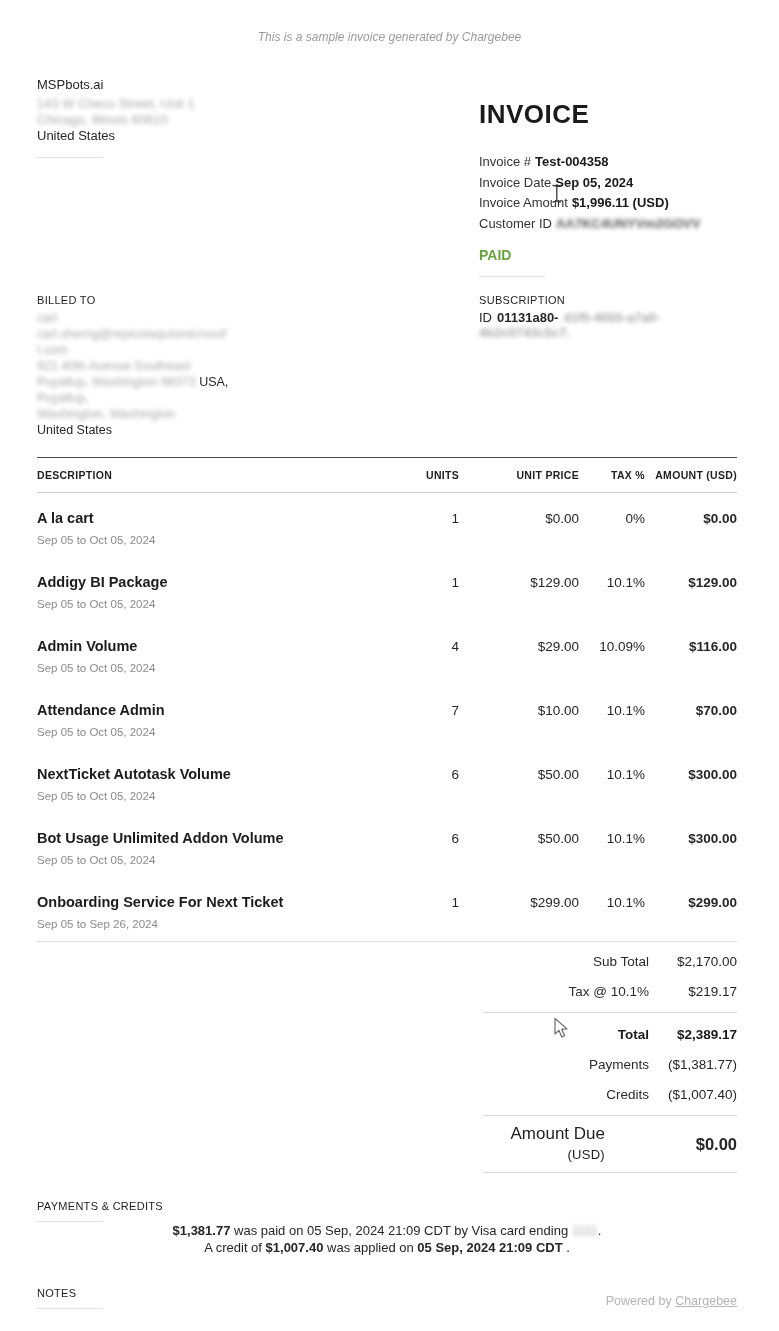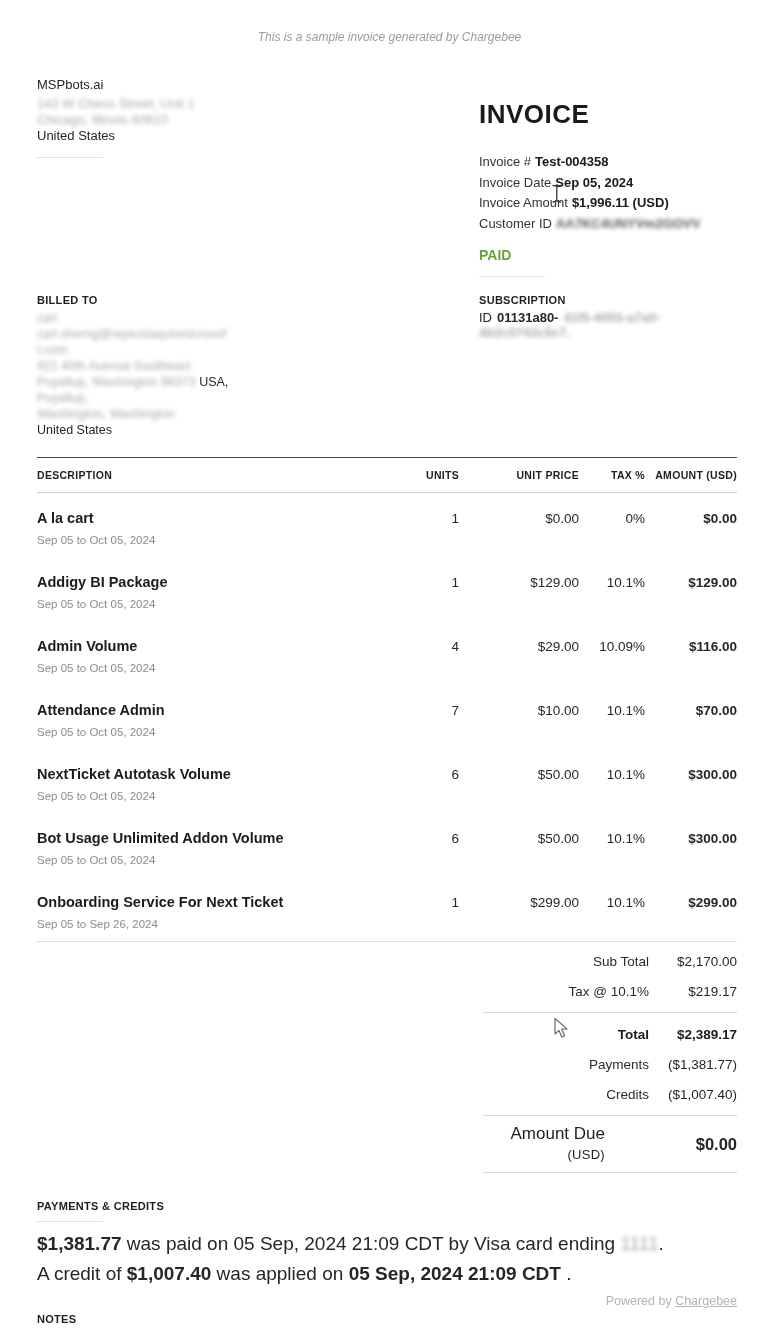--- a/index.html
+++ b/index.html
@@ -15,21 +15,21 @@
   .merchant { width:340px; font-size:13px; line-height:16px; }
   .merchant-name { margin-bottom:3px; }
   .redacted { color:#8d8d8d; filter:blur(2.3px); opacity:.75; user-select:none; }
   .invoice-meta { width:258px; }
   .invoice-title { font-size:26px; font-weight:bold; color:#1a1a1a; letter-spacing:.5px; margin-bottom:22px;margin-top:22px; }
   .meta-row { font-size:13px; line-height:20.5px; color:#333; }
   .meta-row b { color:#1a1a1a; margin-left:4px; }
   .status-paid { margin-top:13px; font-size:14px; font-weight:bold; }
 
   .second-grid { display:flex; justify-content:space-between; padding:17px 42px 0 37px; }
-  .sec-head { font-size:11px; font-weight:bold; letter-spacing:.3px; color:#1f1f1f; }
+  .sec-head { font-size:11px; font-weight:normal; letter-spacing:.3px; color:#1f1f1f; }
   .billed { width:360px; }
   .billed .addr { margin-top:4px; font-size:12.5px; line-height:16px; }
   .subscription { width:258px; }
   .sub-id { margin-top:4px; font-size:13px; }
   .sub-id b { margin-left:5px; }
 
   .items { margin:19px 42px 0 37px; }
   .items-head { display:flex; align-items:center; border-top:1px solid #4a4a4a; border-bottom:1px solid #cfcfcf; padding:11px 0; font-size:10.5px; font-weight:bold; letter-spacing:.3px; color:#1f1f1f; }
   .c-desc { flex:1; text-align:left; }
   .c-units { width:70px; text-align:right; }
@@ -49,21 +49,21 @@
   .t-value { width:88px; text-align:right; }
   .t-bold .t-label, .t-bold .t-value { font-weight:bold; color:#1a1a1a; }
   .t-div { border:none; border-top:1px solid #d9d9d9; margin:6px 0; }
   .due-row { display:flex; align-items:center; height:44px; font-size:17px;gap:44px; }
   .due-row .t-label { color:#1f1f1f; }
   .due-cur { font-size:13px; letter-spacing:.3px; }
   .due-row .t-value { font-weight:bold; font-size:16.5px; }
 
   .pay-sec { margin:27px 42px 0 37px; }
   .pay-sec .hr-short, .notes-sec .hr-short { margin-top:9px; }
-  .pay-line { margin-top:13px; font-size:19px; line-height:17px; }
+  .pay-line { font-size:13px; line-height:17px;text-align:center; }
   .notes-sec { margin:31px 42px 0 37px; }
 
   .footer { position:absolute; right:42px; bottom:23px; font-size:12.5px; color:#b4b4ba; }
   .footer a { color:#b4b4ba; text-decoration:underline; cursor:pointer; }
 
   .cursor { position:absolute; pointer-events:none; }
   .cursor-text { left:551px; top:184px; }
   .cursor-arrow { left:553px; top:1017px; }
 </style>
 </head>

